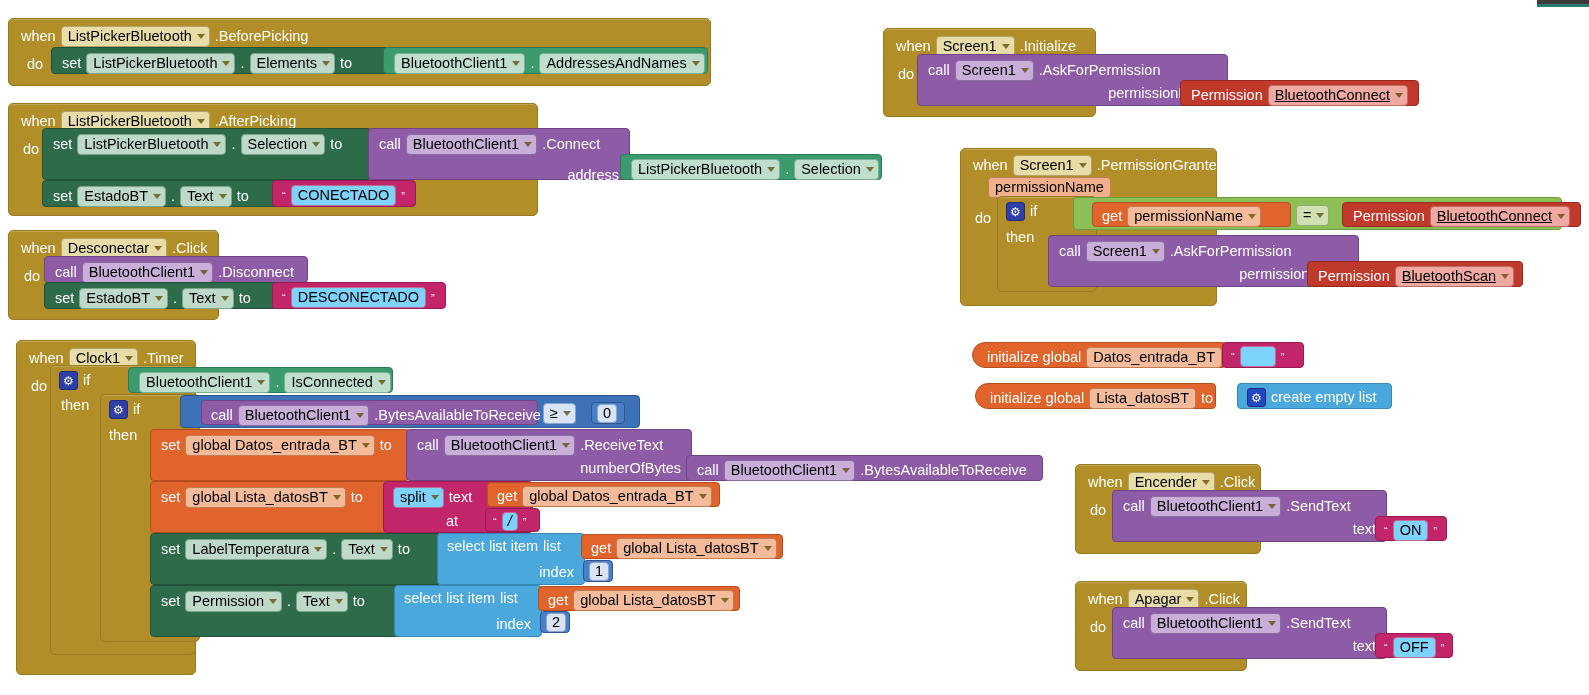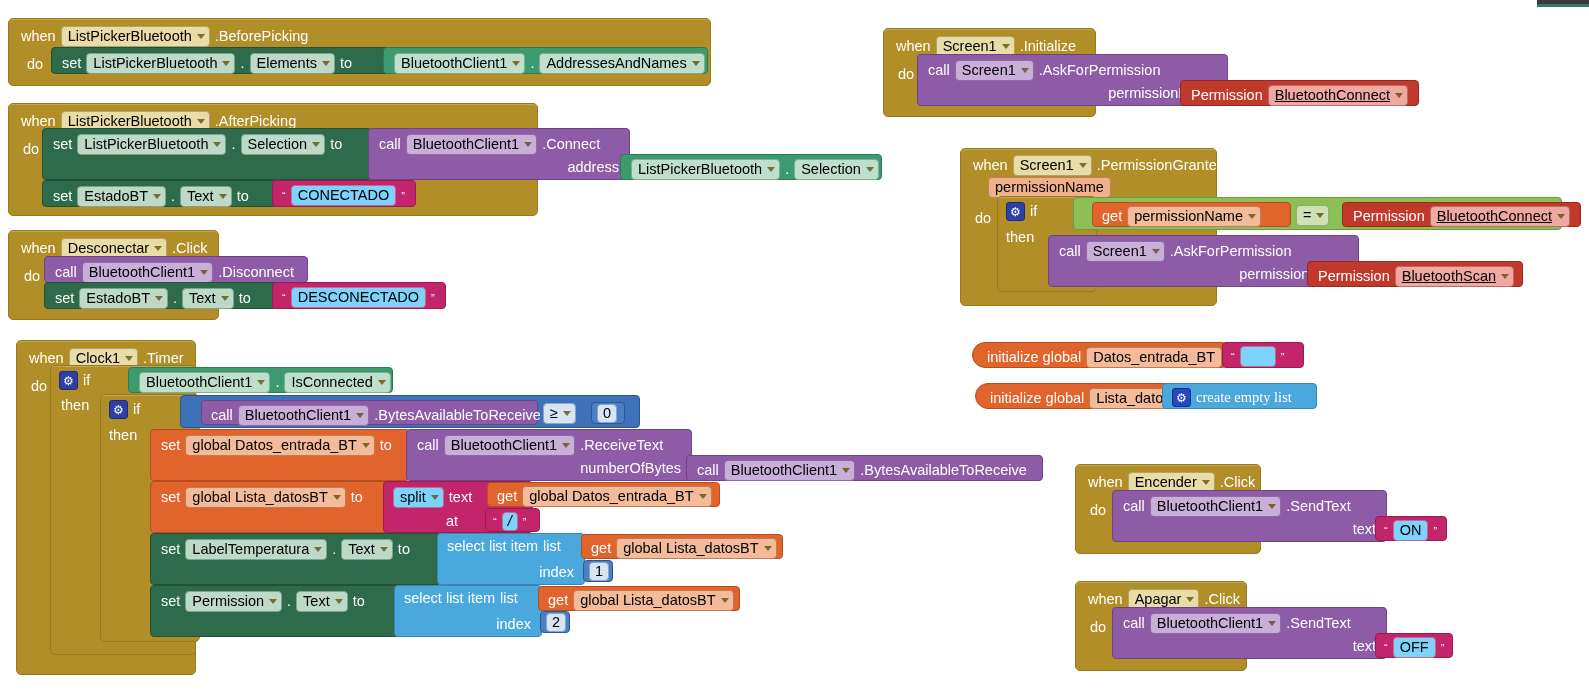--- a/index.html
+++ b/index.html
@@ -160,21 +160,21 @@
 
   <div class="blk purple" style="left:368px;top:128px;width:262px;height:52px;">
     <div class="row" style="position:absolute;left:10px;top:5px;">
       <span class="lbl">call</span>
       <span class="field purple-f">
         <span>BluetoothClient1</span>
         <i class="caret"></i>
       </span>
       <span class="lbl">.Connect</span>
     </div>
-    <span class="lbl" style="position:absolute;right:10px;top:31px;">address</span>
+    <span class="lbl" style="position:absolute;right:10px;top:39px;">address</span>
   </div>
 
   <div class="blk lgreen" style="left:620px;top:154px;width:262px;height:26px;">
     <div class="row" style="position:absolute;left:10px;top:4px;">
       <span class="field lgreen-f">
         <span>ListPickerBluetooth</span>
         <i class="caret"></i>
       </span>
       <span class="lbl">.</span>
       <span class="field lgreen-f">
@@ -582,21 +582,21 @@
     </div>
   </div>
 
   <div class="blk orange" style="left:975px;top:383px;width:241px;height:26px;border-radius:13px 4px 4px 13px;">
     <div class="row" style="position:absolute;left:14px;top:4px;">
       <span class="lbl">initialize global</span>
       <span class="field orange-f nocar">Lista_datosBT</span>
       <span class="lbl">to</span>
     </div>
   </div>
-  <div class="blk cyan" style="left:1162px;top:383px;width:155px;height:26px;font-family:Liberation Serif, serif;">
+  <div class="blk cyan" style="left:1237px;top:383px;width:155px;height:26px;">
     <div class="row" style="position:absolute;left:9px;top:4px;">
       <span class="gear cy"></span>
       <span class="lbl">create empty list</span>
     </div>
   </div>
 
   <div class="blk hat" style="left:1075px;top:464px;width:186px;height:90px;">
     <div class="row" style="position:absolute;left:12px;top:7px;">
       <span class="lbl">when</span>
       <span class="field gold">

